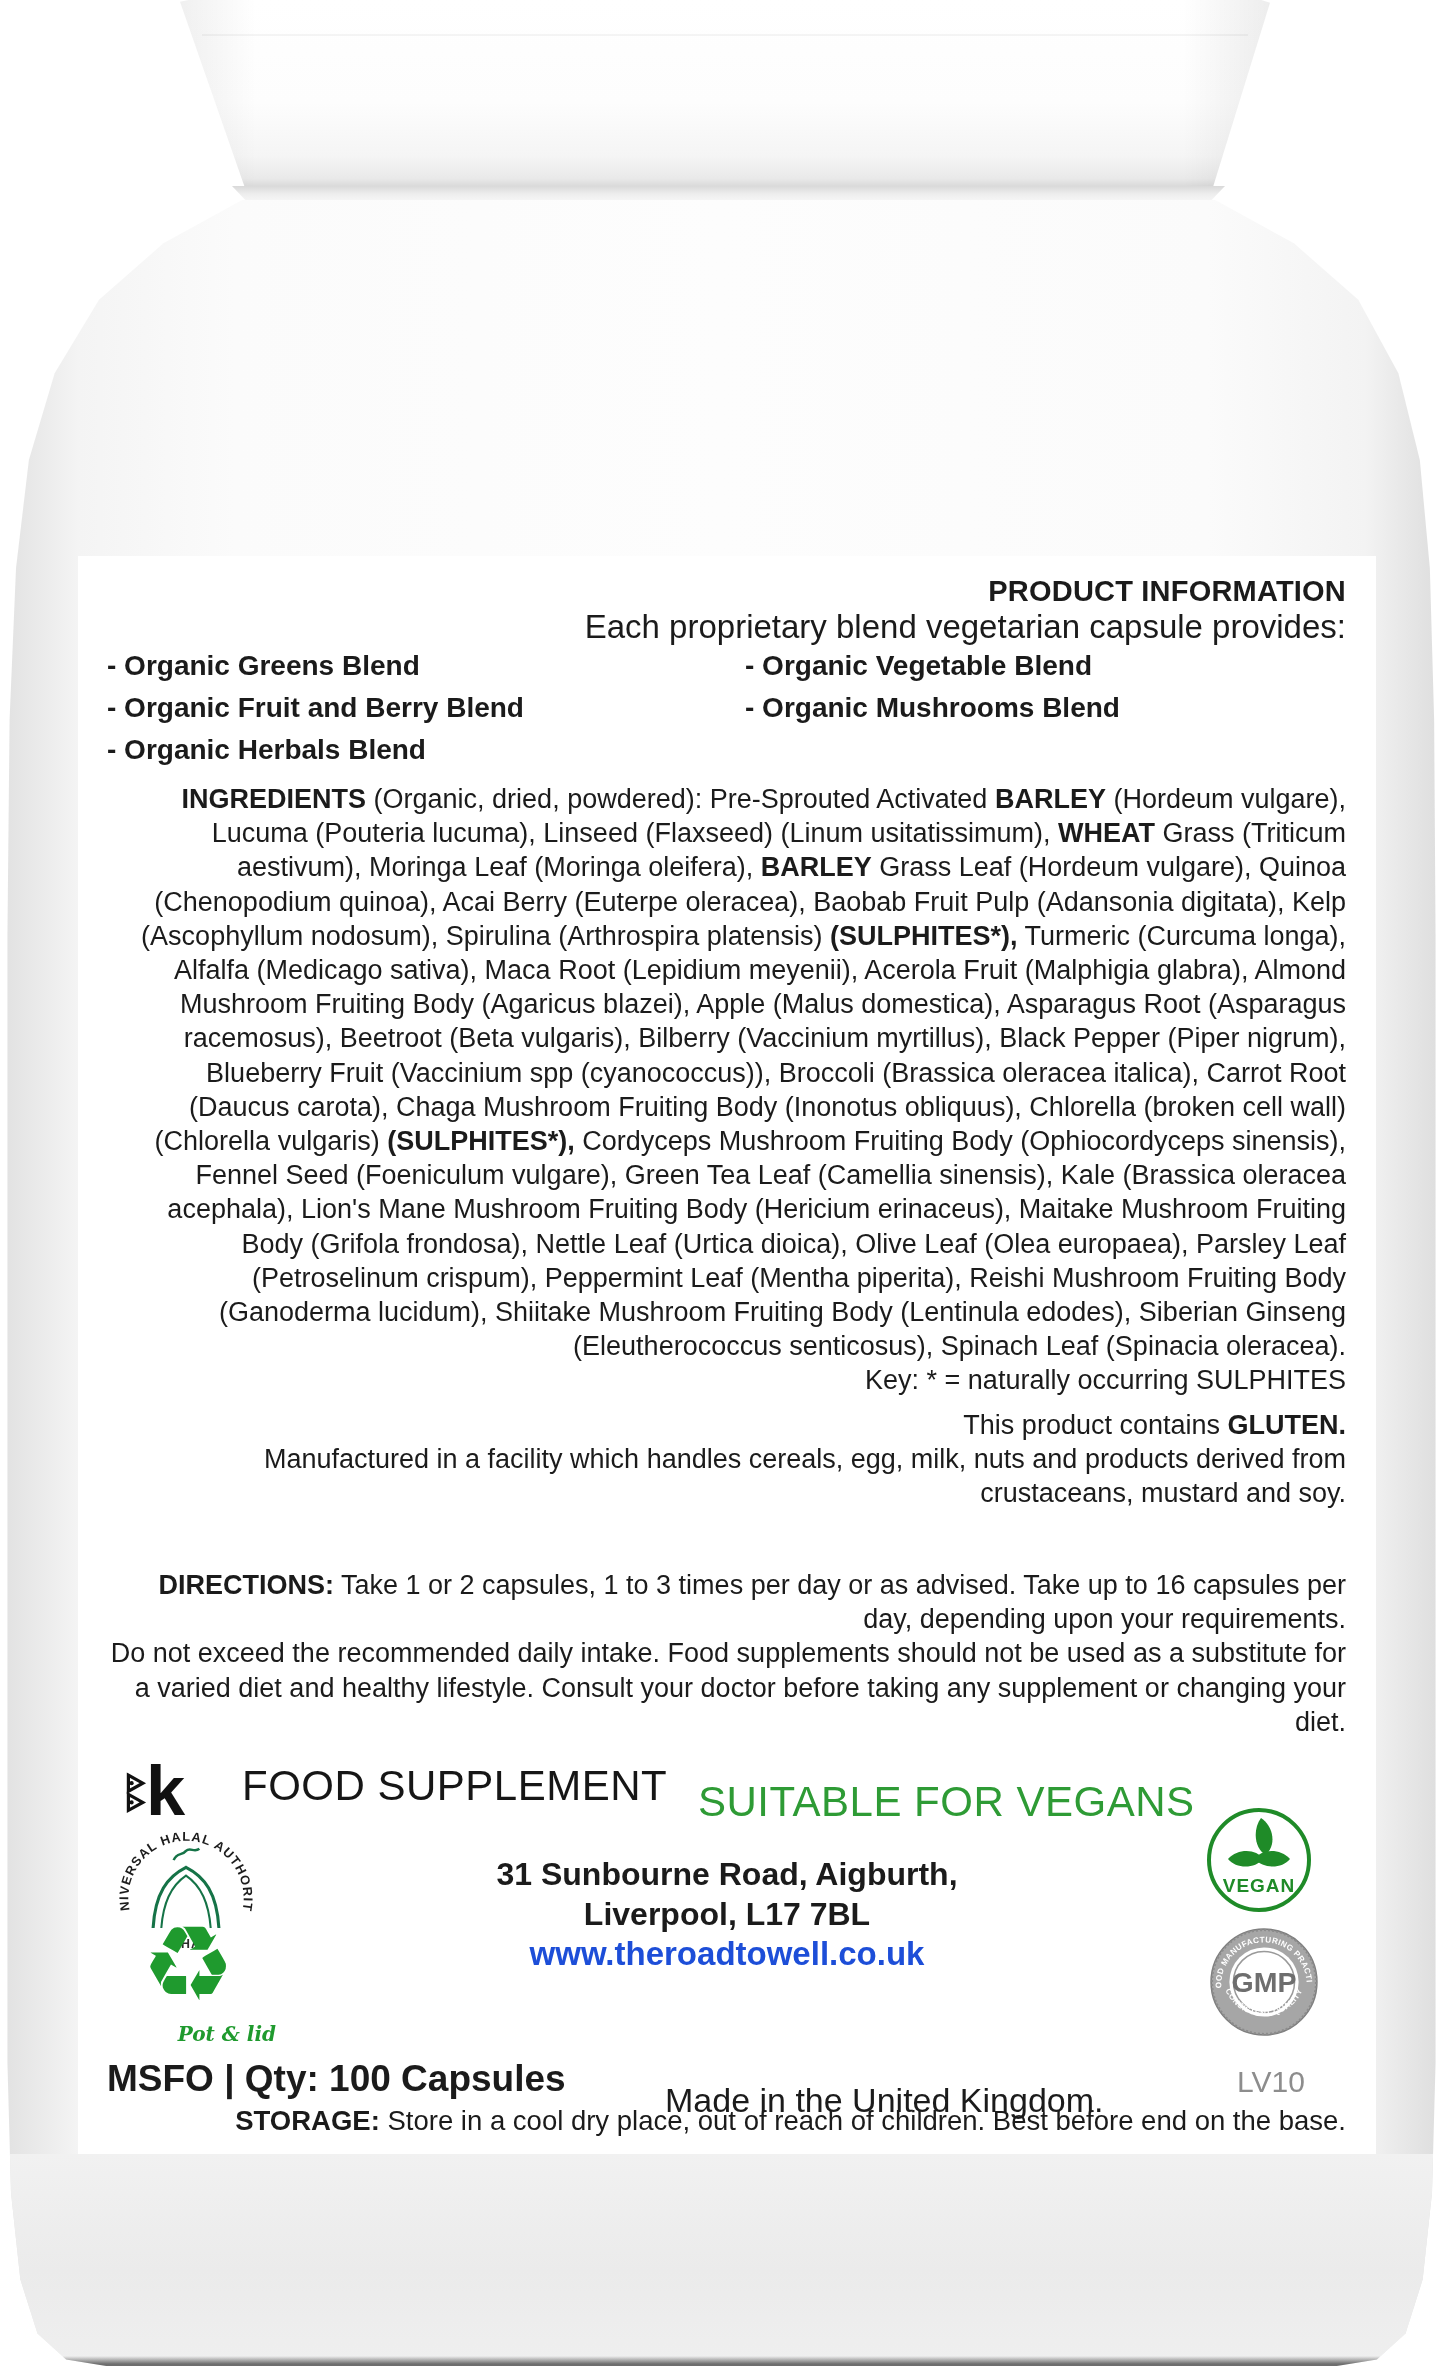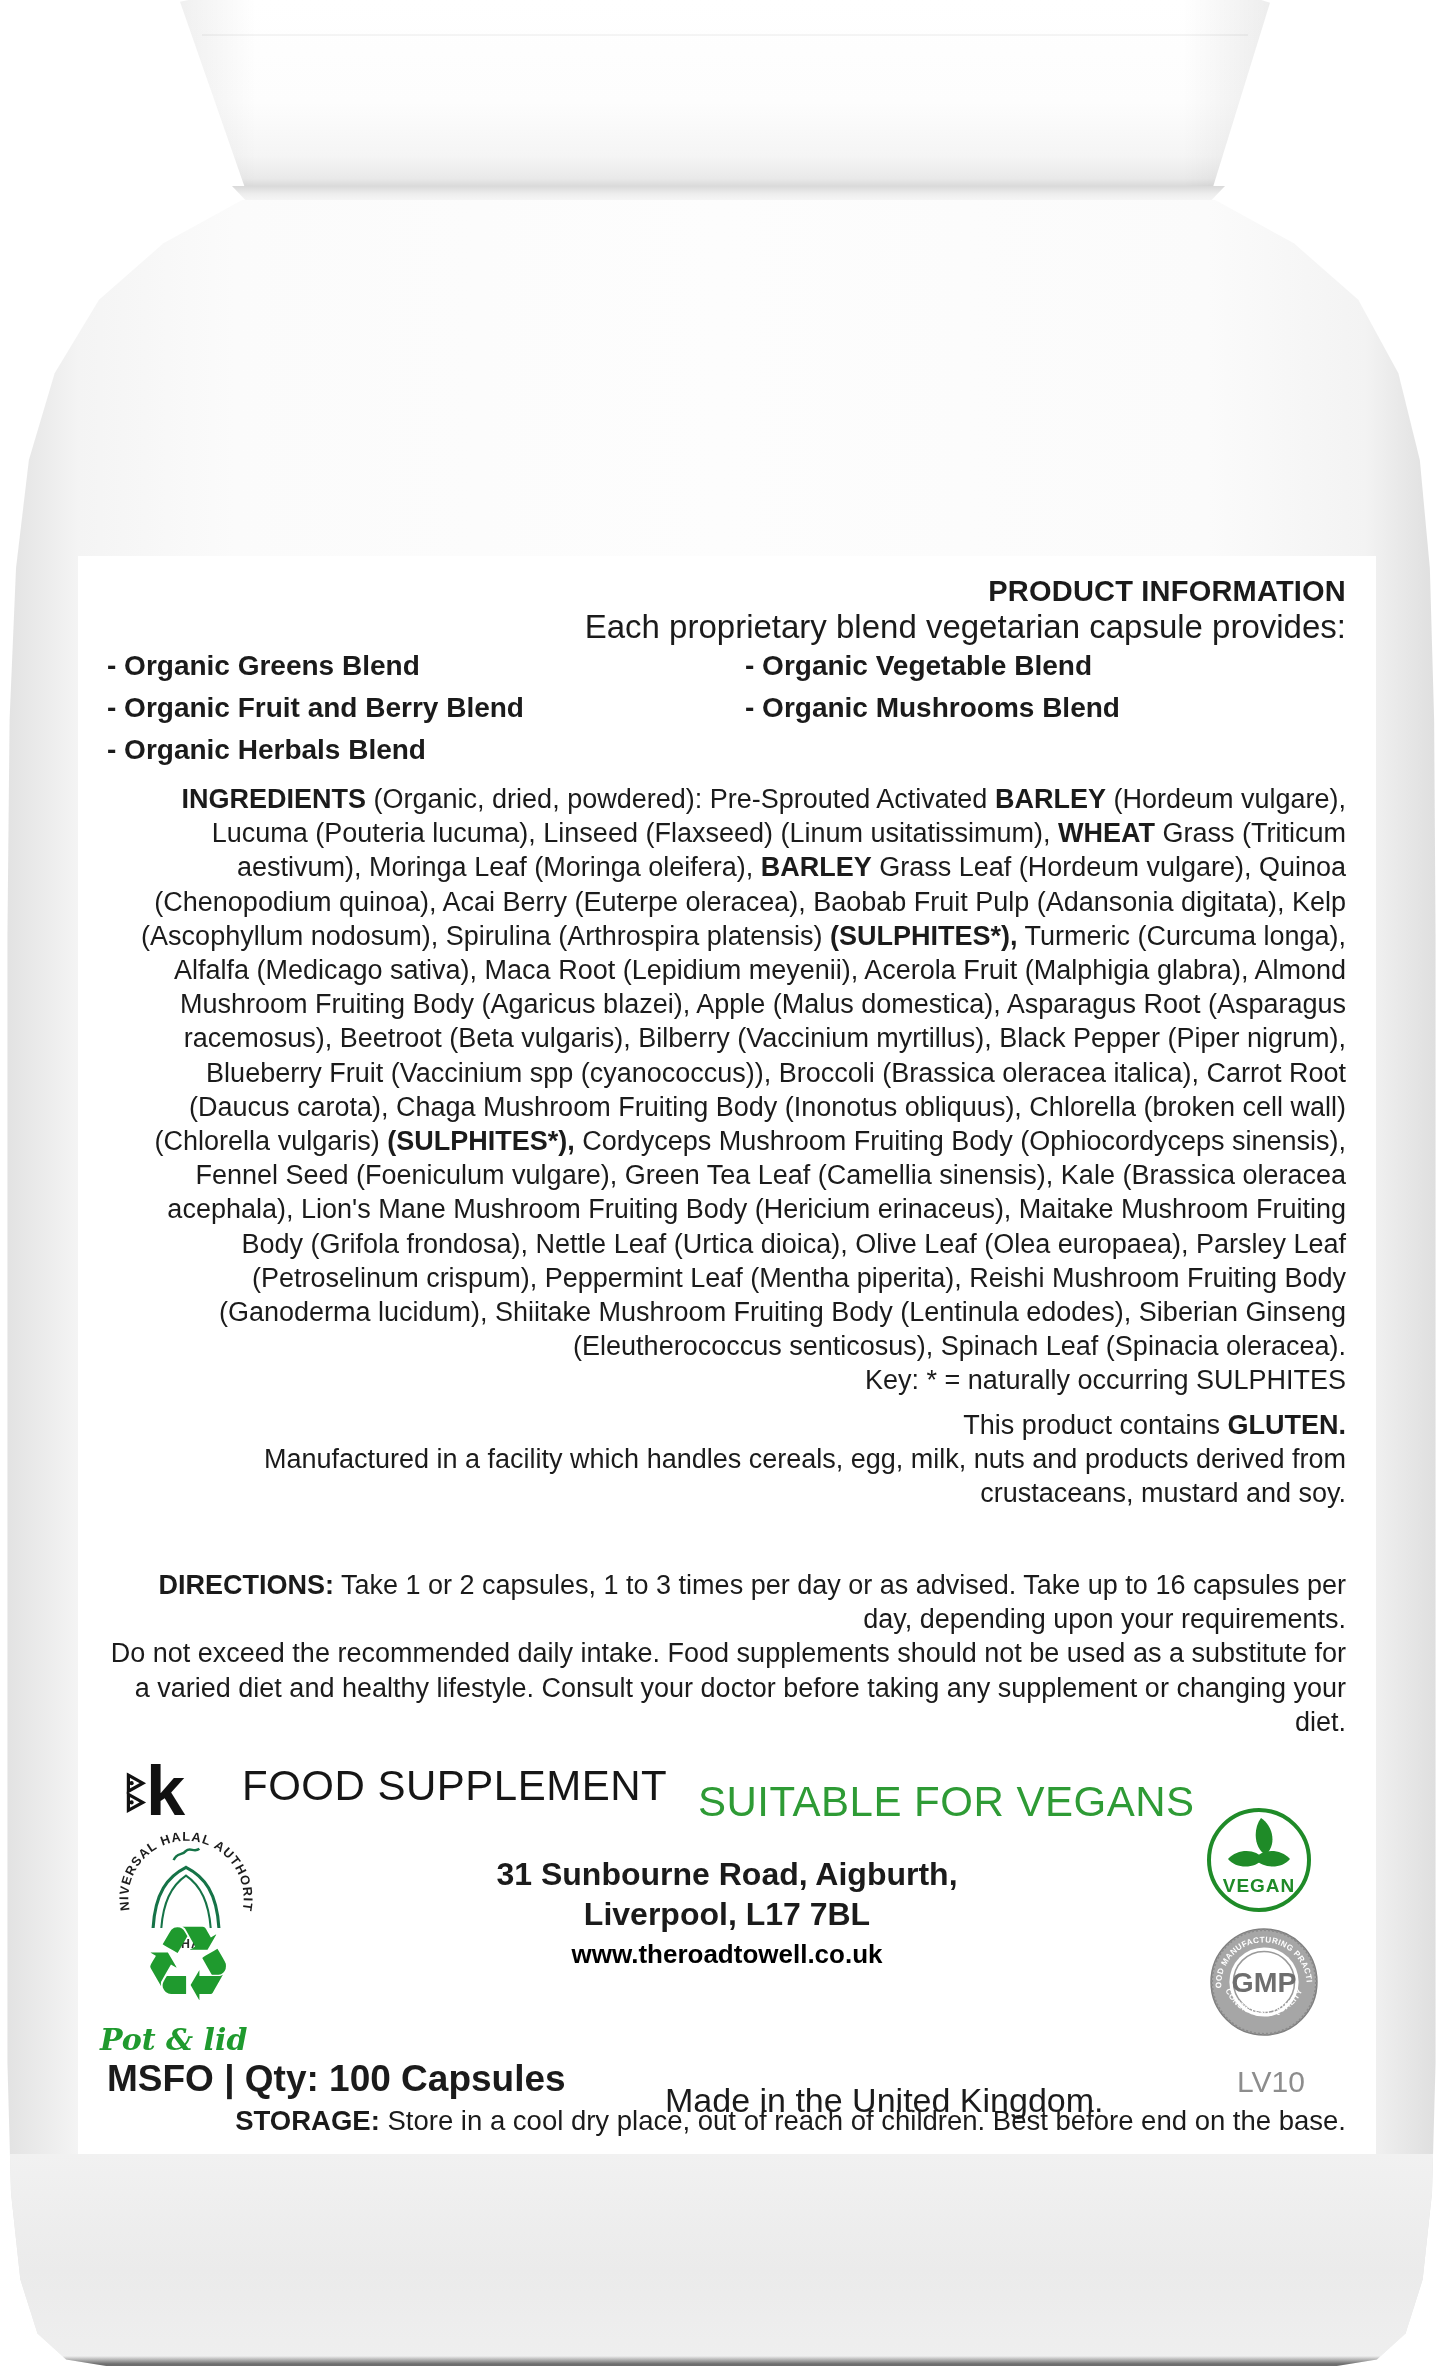--- a/index.html
+++ b/index.html
@@ -41,27 +41,27 @@
   .directions{top:1012px;}
   b{font-weight:bold;}
 
   .supp-row{position:absolute;top:1196px;left:0;width:100%;height:84px;}
   .k-badge{position:absolute;left:44px;top:0;width:72px;height:72px;}
   .food-supp{position:absolute;left:164px;top:10px;font-size:42px;letter-spacing:0.5px;color:#161616;white-space:nowrap;}
   .vegan-claim{position:absolute;left:620px;top:26px;font-size:42px;letter-spacing:0.5px;color:#2e9b35;white-space:nowrap;}
 
   .address{position:absolute;top:1298px;left:0;width:100%;text-align:center;font-weight:bold;}
   .address .line{font-size:32px;line-height:40px;}
-  .address .web{color:#000000;font-size:26px;line-height:40px;}
+  .address .web{color:#1d4ed8;font-size:33px;line-height:40px;}
 
   .halal-badge{position:absolute;left:36px;top:1263px;width:144px;height:144px;}
   .recycle{position:absolute;left:30px;top:1356px;width:160px;text-align:center;color:#1f9a2e;
            font-family:"DejaVu Sans",sans-serif;font-size:104px;line-height:104px;}
-  .pot-lid{position:absolute;left:22px;top:1466px;width:176px;text-align:left;color:#1f9a2e;
-           font-family:"DejaVu Serif",serif;font-style:italic;font-weight:bold;font-size:30px;}
+  .pot-lid{position:absolute;left:22px;top:1466px;width:176px;text-align:right;color:#1f9a2e;
+           font-family:"DejaVu Serif",serif;font-style:italic;font-weight:bold;font-size:20px;}
   .vegan-badge{position:absolute;left:1127px;top:1250px;width:108px;height:108px;}
   .gmp-badge{position:absolute;left:1130px;top:1370px;width:112px;height:112px;}
 
   .bottom-row{position:absolute;top:1502px;left:0;width:100%;height:46px;}
   .sku{position:absolute;left:29px;top:0;font-size:37px;font-weight:bold;white-space:nowrap;}
   .made-in{position:absolute;left:587px;top:3px;font-size:34px;white-space:nowrap;margin-top:20px;}
   .batch{position:absolute;left:1159px;top:7px;font-size:30px;color:#8d8d8d;white-space:nowrap;}
   .storage{top:1548px;font-size:27.5px;line-height:34px;white-space:nowrap;}
 
   svg text{font-family:"Liberation Sans","DejaVu Sans",sans-serif;}

